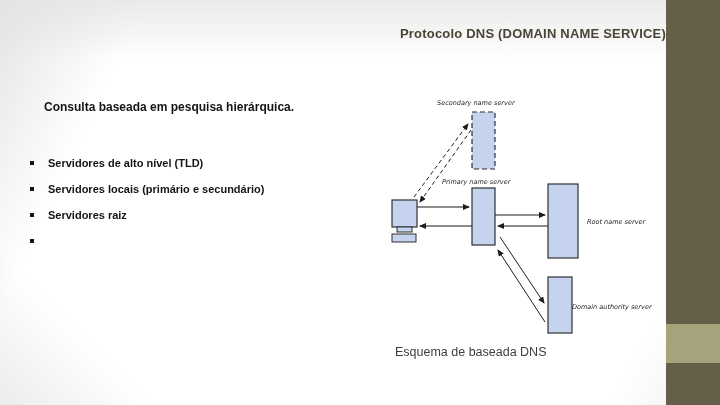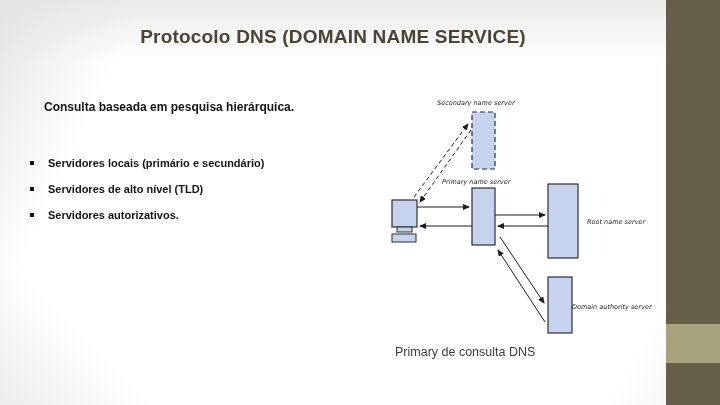--- a/index.html
+++ b/index.html
@@ -7,22 +7,22 @@
     position:relative; width:720px; height:405px; overflow:hidden;
     font-family:"Liberation Sans", sans-serif;
     background:
       linear-gradient(115deg, #e4e4e3 0%, rgba(255,255,255,0) 16%),
       linear-gradient(180deg, #eaeae9 0%, rgba(255,255,255,0) 15%),
       linear-gradient(45deg, #ececeb 0%, rgba(255,255,255,0) 14%),
       linear-gradient(300deg, #efefee 0%, rgba(255,255,255,0) 12%),
       #ffffff;
   }
   .title {
-    position:absolute; top:26px; left:0; width:666px; text-align:center;
-    font-size:19px; font-weight:bold; color:#4a4336; letter-spacing:0.2px;
+    position:absolute; top:26px; left:0; width:666px; text-align:right;
+    font-size:13px; font-weight:bold; color:#4a4336; letter-spacing:0.2px;
   }
   .intro {
     position:absolute; top:100px; left:27px;
     font-size:12px; font-weight:bold; color:#141414;margin-left:17px;
   }
   .bullets {
     position:absolute; top:150px; left:28px; margin:0; padding:0; list-style:none;
   }
   .bullets li {
     position:relative; padding-left:20px; height:26px; line-height:26px;
@@ -50,29 +50,32 @@
 
 <div class="slide">
 
   <div class="title">Protocolo DNS (DOMAIN NAME SERVICE)</div>
 
   <div class="intro">Consulta baseada em pesquisa hierárquica.</div>
 
   <ul class="bullets">
     <li>
       <span class="marker"></span>
+      <span>Servidores de alto nível (TLD)</span>
+    </li>
+    <li>
+      <span class="marker"></span>
       <span>Servidores locais (primário e secundário)</span>
     </li>
     <li>
       <span class="marker"></span>
-      <span>Servidores de alto nível (TLD)</span>
+      <span>Servidores raiz</span>
     </li>
     <li>
       <span class="marker"></span>
-      <span>Servidores autorizativos.</span>
     </li>
   </ul>
 
   <div class="diagram">
     <svg width="272" height="262" viewBox="0 0 272 262">
       <defs>
         <marker id="arw" markerWidth="8" markerHeight="8" refX="6" refY="3" orient="auto" markerUnits="userSpaceOnUse">
           <path d="M0,0 L7,3 L0,6 z" fill="#1c1c1c"></path>
         </marker>
       </defs>
@@ -98,19 +101,19 @@
       <line x1="29" y1="109" x2="83" y2="36" stroke="#1c1c1c" stroke-width="1" stroke-dasharray="4,3" marker-end="url(#arw)"></line>
       <line x1="86" y1="42" x2="35" y2="114" stroke="#1c1c1c" stroke-width="1" stroke-dasharray="4,3" marker-end="url(#arw)"></line>
 
       <text x="52" y="17">Secondary name server</text>
       <text x="57" y="96">Primary name server</text>
       <text x="202" y="136">Root name server</text>
       <text x="187" y="221">Domain authority server</text>
     </svg>
   </div>
 
-  <div class="caption">Primary de consulta DNS</div>
+  <div class="caption">Esquema de baseada DNS</div>
 
   <div class="accent accent-top"></div>
   <div class="accent accent-mid"></div>
   <div class="accent accent-bottom"></div>
 
 </div>
 
 </body></html>

